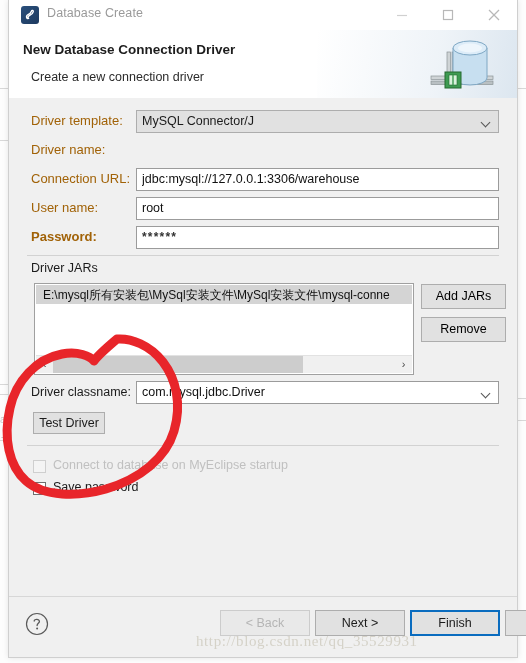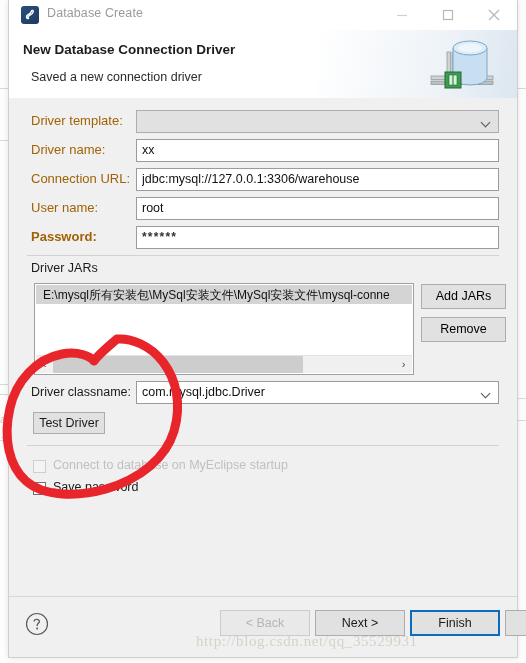--- a/index.html
+++ b/index.html
@@ -337,21 +337,21 @@
       <svg width="13" height="13" viewBox="0 0 13 13">
         <line x1="1.5" y1="1.5" x2="11.5" y2="11.5" stroke="#b8b8b8" stroke-width="1.2"></line>
         <line x1="11.5" y1="1.5" x2="1.5" y2="11.5" stroke="#b8b8b8" stroke-width="1.2"></line>
       </svg>
     </div>
   </div>
 
   <div id="header">
     <div id="header-shade"></div>
     <div id="header-title">New Database Connection Driver</div>
-    <div id="header-sub">Saved a new connection driver</div>
+    <div id="header-sub">Create a new connection driver</div>
     <div id="db-icon">
       <svg width="76" height="62" viewBox="0 0 76 62">
 
         <rect x="6" y="42" width="62" height="3.5" fill="#cfd4d6" stroke="#8b9396" stroke-width="0.7"></rect>
         <rect x="6" y="47" width="62" height="3.5" fill="#b9c0c3" stroke="#8b9396" stroke-width="0.7"></rect>
         <rect x="22" y="18" width="3.5" height="28" fill="#cfd4d6" stroke="#8b9396" stroke-width="0.7"></rect>
         <rect x="27" y="18" width="3.5" height="28" fill="#b9c0c3" stroke="#8b9396" stroke-width="0.7"></rect>
 
         <path d="M28 14 L28 44 A17 7 0 0 0 62 44 L62 14 Z" fill="#c7dff0" stroke="#7ea7c4" stroke-width="1"></path>
         <ellipse cx="45" cy="14" rx="17" ry="7" fill="#dcecf8" stroke="#7ea7c4" stroke-width="1"></ellipse>
@@ -362,29 +362,27 @@
         <line x1="28" y1="41" x2="28" y2="51" stroke="#3e9b52" stroke-width="1.4"></line>
       </svg>
     </div>
   </div>
 
   <div id="content">
 
     <div class="row" style="top:12px;">
       <div class="flabel">Driver template:</div>
       <div class="fctrl combo">
+        <div class="val">MySQL Connector/J</div>
         <div class="caret"></div>
       </div>
     </div>
 
     <div class="row" style="top:41px;">
       <div class="flabel">Driver name:</div>
-      <div class="fctrl">
-        <div class="val">xx</div>
-      </div>
     </div>
 
     <div class="row" style="top:70px;">
       <div class="flabel">Connection URL:</div>
       <div class="fctrl">
         <div class="val">jdbc:mysql://127.0.0.1:3306/warehouse</div>
       </div>
     </div>
 
     <div class="row" style="top:99px;">

